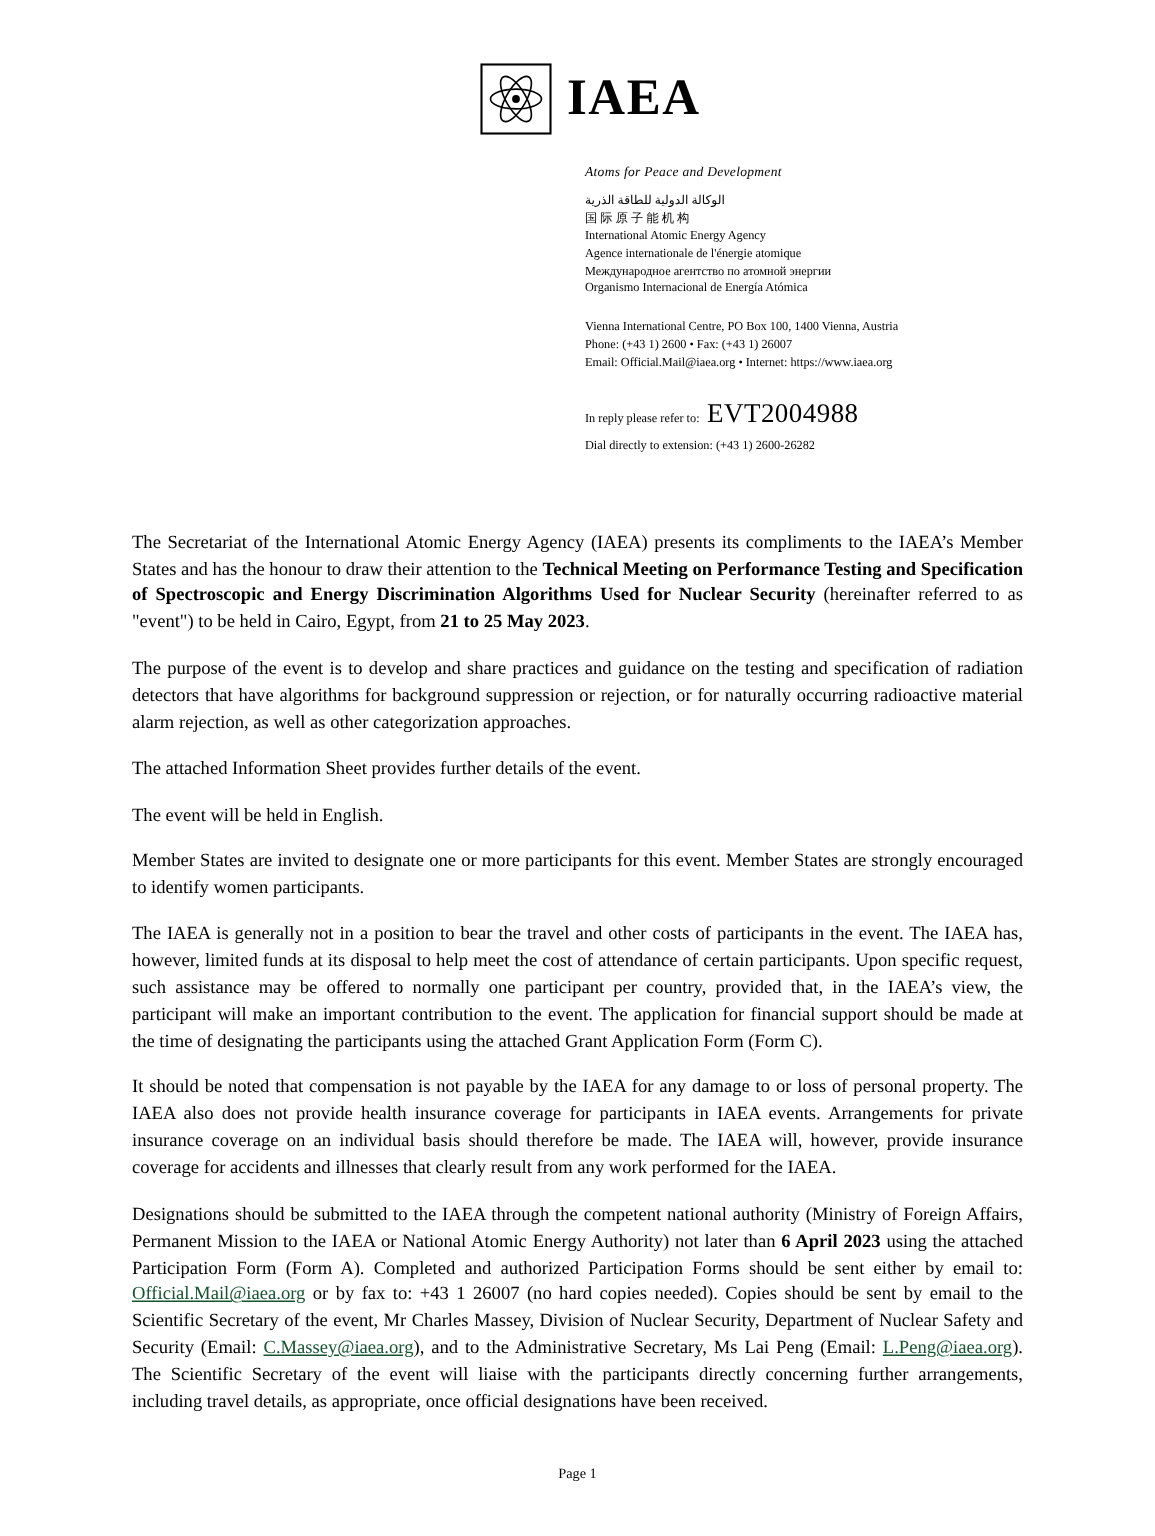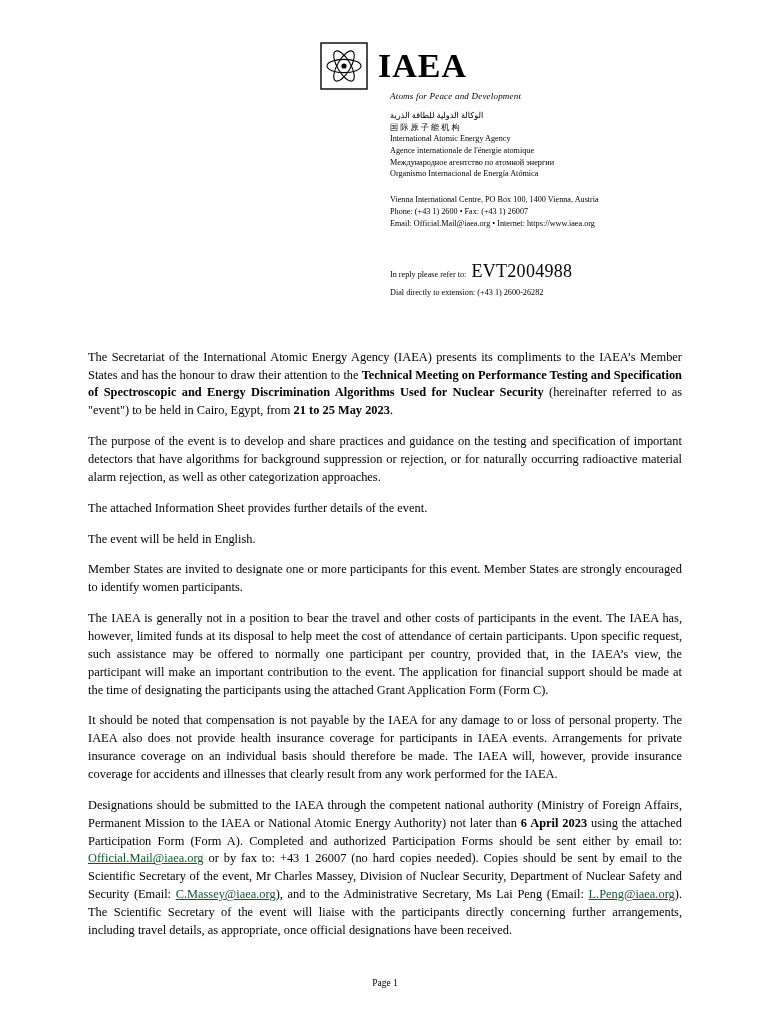--- a/index.html
+++ b/index.html
@@ -44,41 +44,41 @@
     font-size: 34px;
     letter-spacing: 1px;
     font-weight: 700;
     margin-left: 10px;
     line-height: 1;
   }
   .tagline {
     margin-left: 390px;
     font-style: italic;
     font-size: 9px;
-    margin-top: 1px;
+    margin-top: 19px;
     letter-spacing: .2px;
   }
   .org-names {
     margin-left: 390px;
     margin-top: 9px;
     font-size: 8.2px;
     line-height: 1.42;
   }
   .org-names div {
     white-space: nowrap;
   }
   .contact {
     margin-left: 390px;
     margin-top: 14px;
     font-size: 8.2px;
     line-height: 1.5;
   }
   .refblock {
     margin-left: 390px;
-    margin-top: 26px;
+    margin-top: 12px;
     font-size: 8.2px;
     line-height: 1.6;
   }
   .refline {
     display: flex;
     align-items: baseline;
   }
   .ref-label { font-size: 8.2px; }
   .ref-value {
     font-size: 18px;
@@ -159,21 +159,21 @@
       </div>
       <div>Dial directly to extension: (+43 1) 2600-26282</div>
     </div>
 
   </div>
 
   <div class="body-text">
 
     <p><span>The Secretariat of the International Atomic Energy Agency (IAEA) presents its compliments to the IAEA’s Member States and has the honour to draw their attention to the </span><span class="b">Technical Meeting on Performance Testing and Specification of Spectroscopic and Energy Discrimination Algorithms Used for Nuclear Security</span><span> (hereinafter referred to as "event") to be held in Cairo, Egypt, from </span><span class="b">21 to 25 May 2023</span><span>.</span></p>
 
-    <p>The purpose of the event is to develop and share practices and guidance on the testing and specification of important detectors that have algorithms for background suppression or rejection, or for naturally occurring radioactive material alarm rejection, as well as other categorization approaches.</p>
+    <p>The purpose of the event is to develop and share practices and guidance on the testing and specification of radiation detectors that have algorithms for background suppression or rejection, or for naturally occurring radioactive material alarm rejection, as well as other categorization approaches.</p>
 
     <p>The attached Information Sheet provides further details of the event.</p>
 
     <p>The event will be held in English.</p>
 
     <p>Member States are invited to designate one or more participants for this event. Member States are strongly encouraged to identify women participants.</p>
 
     <p>The IAEA is generally not in a position to bear the travel and other costs of participants in the event. The IAEA has, however, limited funds at its disposal to help meet the cost of attendance of certain participants. Upon specific request, such assistance may be offered to normally one participant per country, provided that, in the IAEA’s view, the participant will make an important contribution to the event. The application for financial support should be made at the time of designating the participants using the attached Grant Application Form (Form C).</p>
 
     <p>It should be noted that compensation is not payable by the IAEA for any damage to or loss of personal property. The IAEA also does not provide health insurance coverage for participants in IAEA events. Arrangements for private insurance coverage on an individual basis should therefore be made. The IAEA will, however, provide insurance coverage for accidents and illnesses that clearly result from any work performed for the IAEA.</p>

